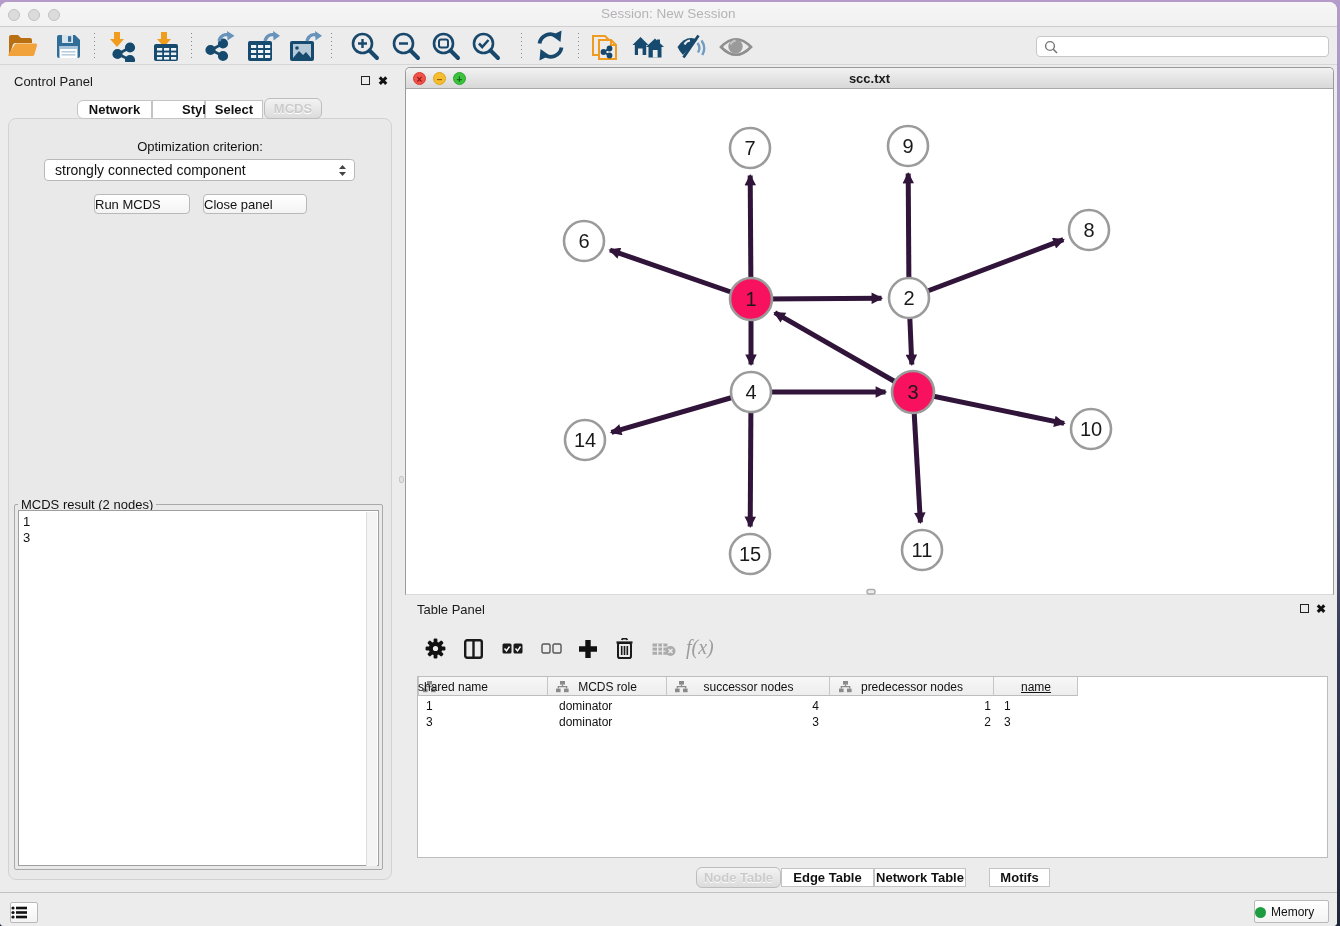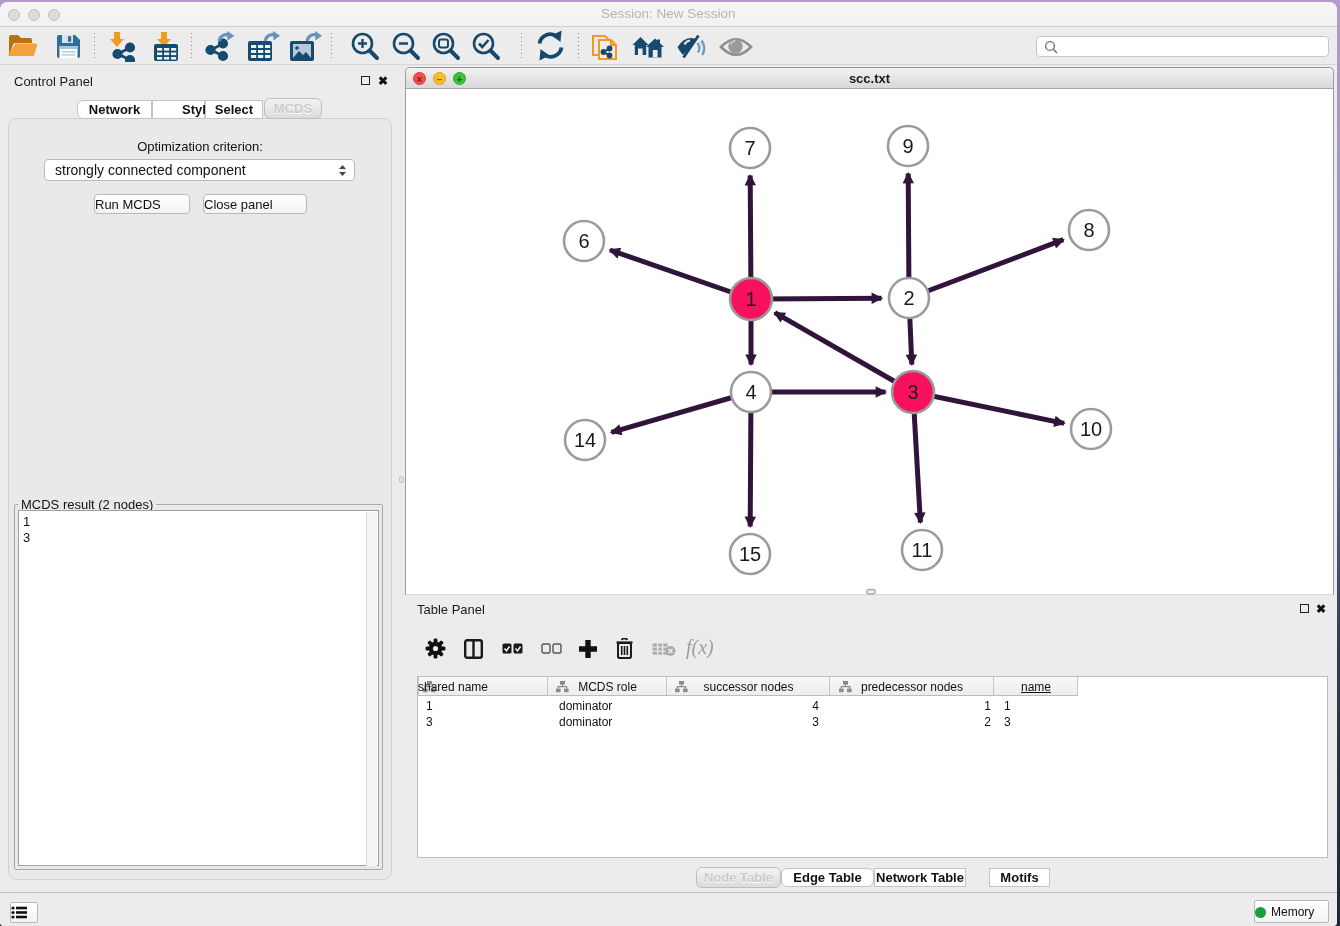--- a/index.html
+++ b/index.html
@@ -429,21 +429,21 @@
   <div class="td-txt" style="left:760px; top:697px; width:59px; text-align:right;">4</div>
   <div class="td-txt" style="left:925px; top:697px; width:66px; text-align:right;">1</div>
   <div class="td-txt" style="left:1004px; top:697px;">1</div>
   <div class="td-txt" style="left:426px; top:713px;">3</div>
   <div class="td-txt" style="left:559px; top:713px;">dominator</div>
   <div class="td-txt" style="left:760px; top:713px; width:59px; text-align:right;">3</div>
   <div class="td-txt" style="left:925px; top:713px; width:66px; text-align:right;">2</div>
   <div class="td-txt" style="left:1004px; top:713px;">3</div>
 
   <div class="tab sel" style="left:696px; top:865px; width:85px;">Node Table</div>
-  <div class="tab" style="left:781px; top:866px; width:93px;border-radius:6px;">Edge Table</div>
+  <div class="tab" style="left:781px; top:866px; width:93px;">Edge Table</div>
   <div class="tab" style="left:874px; top:866px; width:92px;">Network Table</div>
   <div class="tab" style="left:989px; top:866px; width:61px;">Motifs</div>
 
   <div class="abs" style="left:417px; top:674px; width:911px; height:182px; background:#fff; border:1px solid #bdbdbd;"></div>
 
   <div id="statusbar">
     <div class="btn" style="left:10px; top:9px; width:28px; height:21px; border-radius:2px;">
       <svg width="16" height="13" viewBox="0 0 16 13" style="margin-top:3px;">
         <circle cx="2" cy="2" r="1.6" fill="#111"></circle>
           <rect x="5" y="0.7" width="11" height="2.6" fill="#111"></rect>

